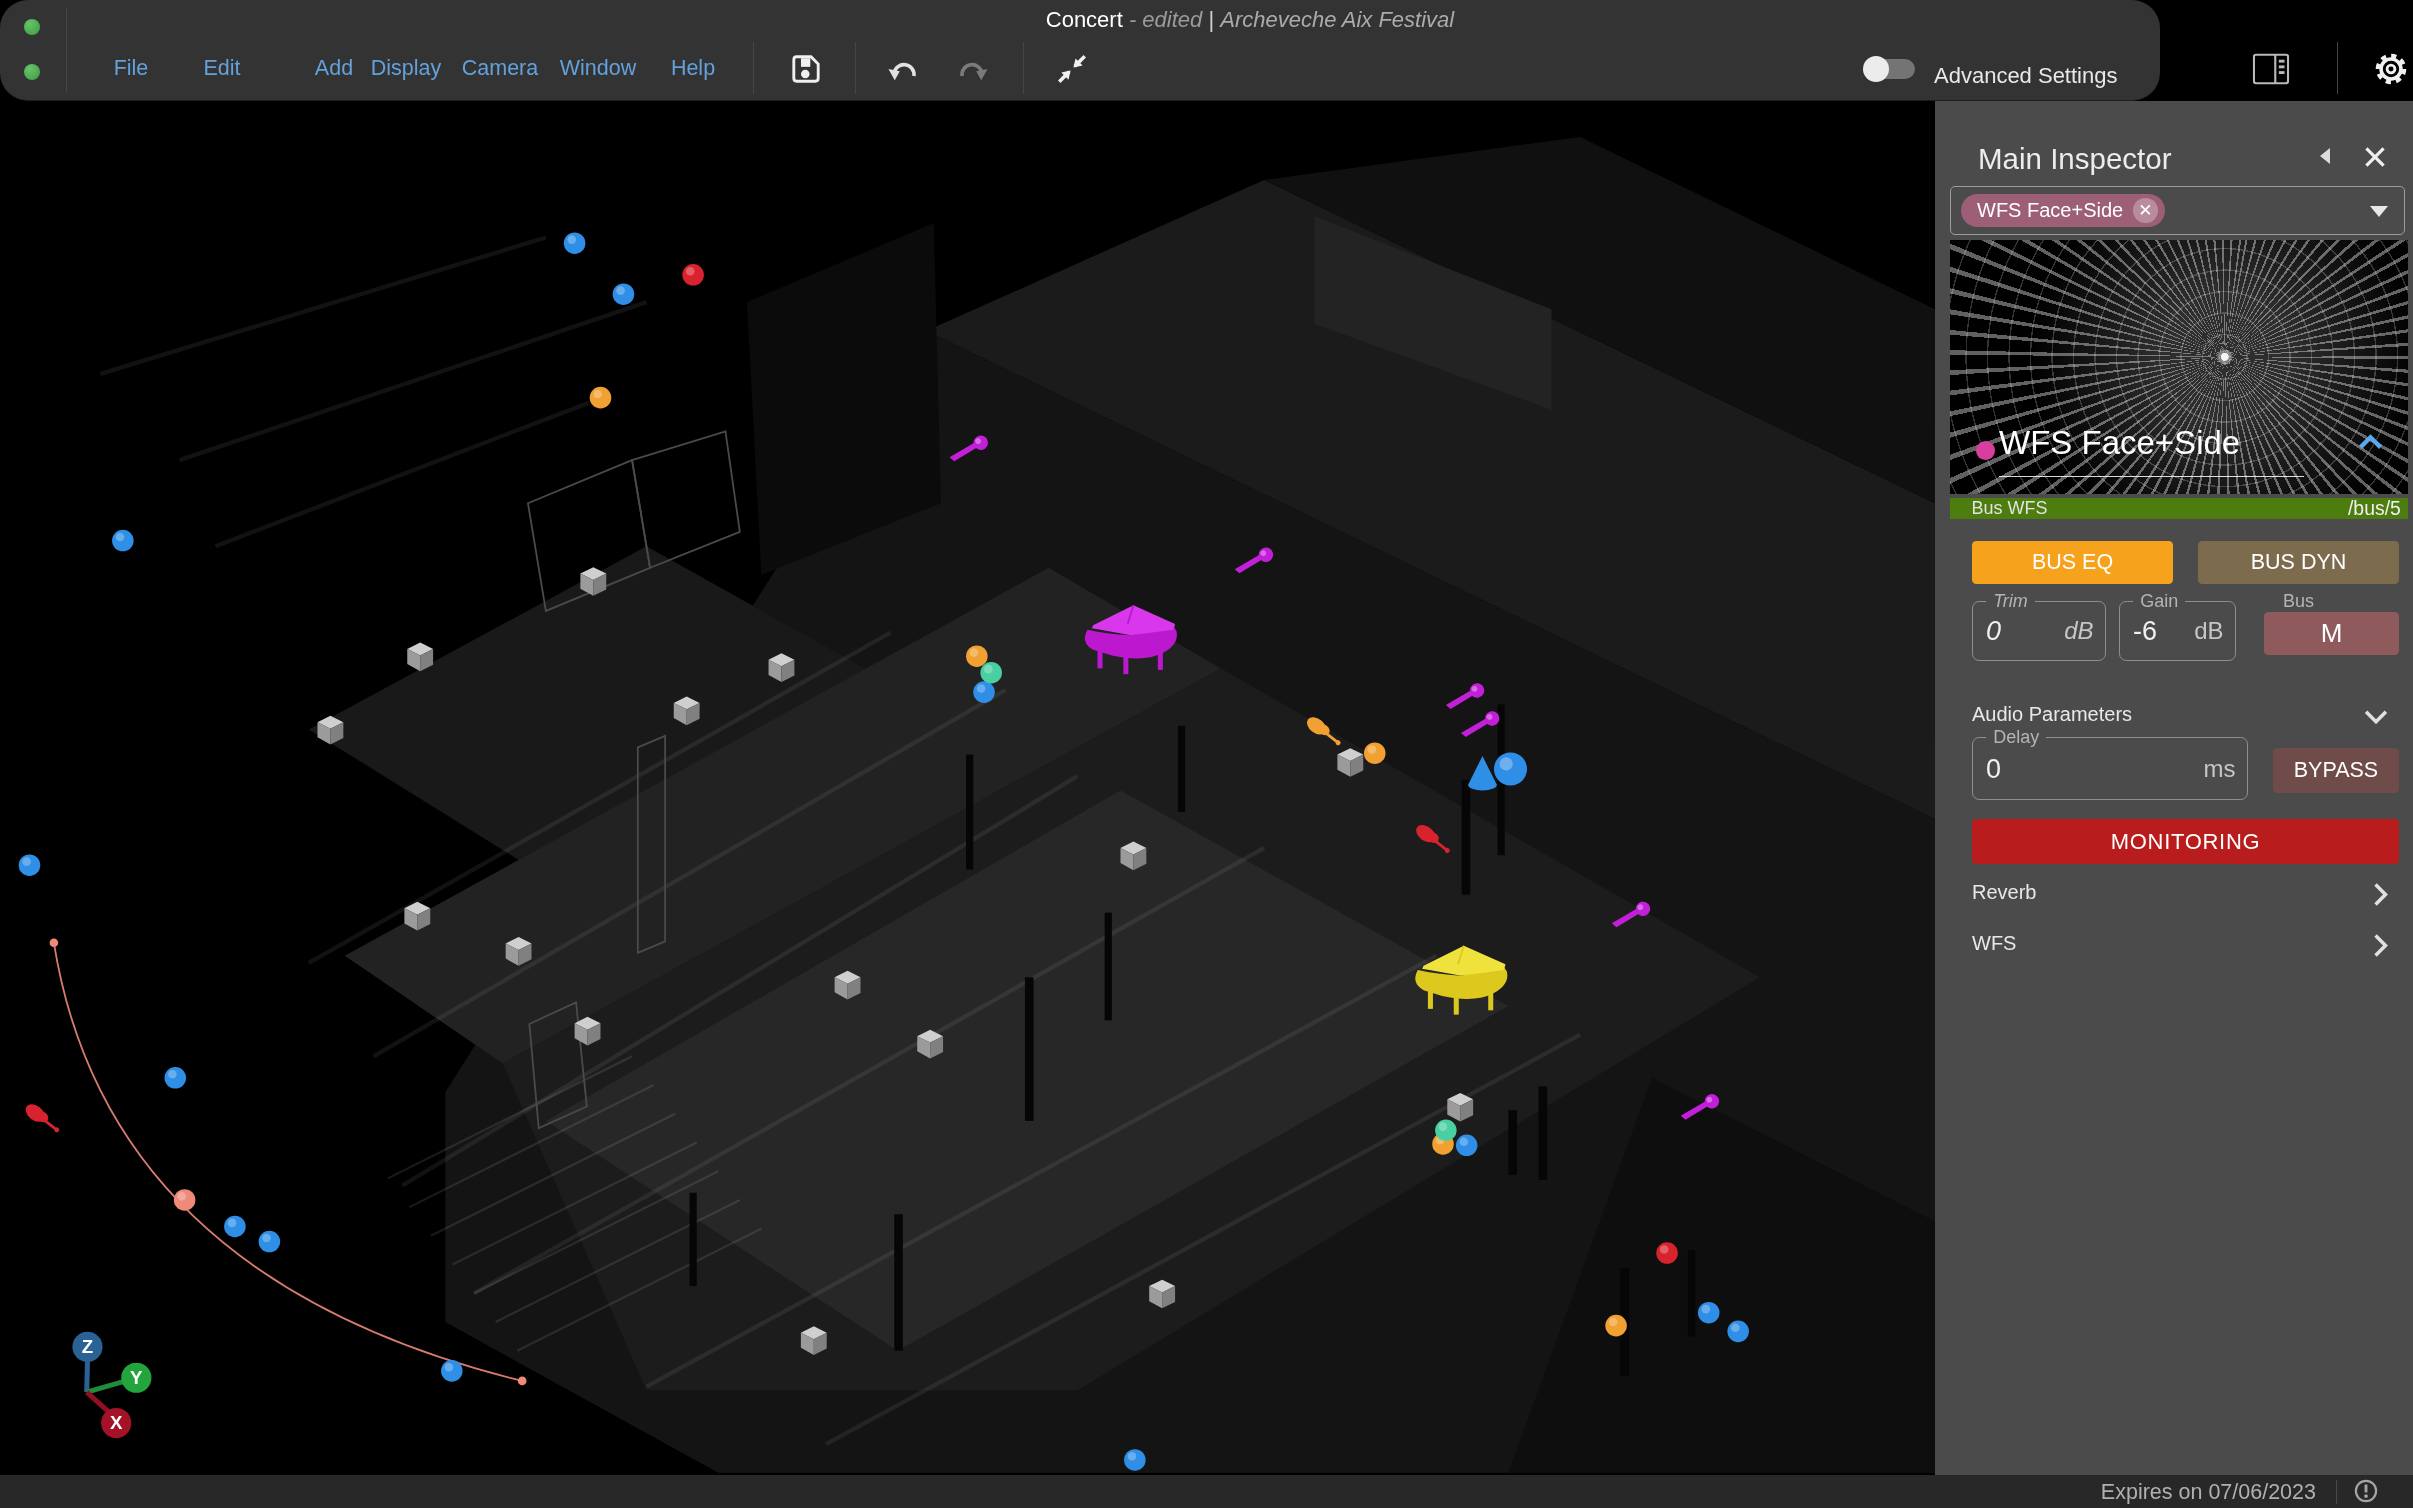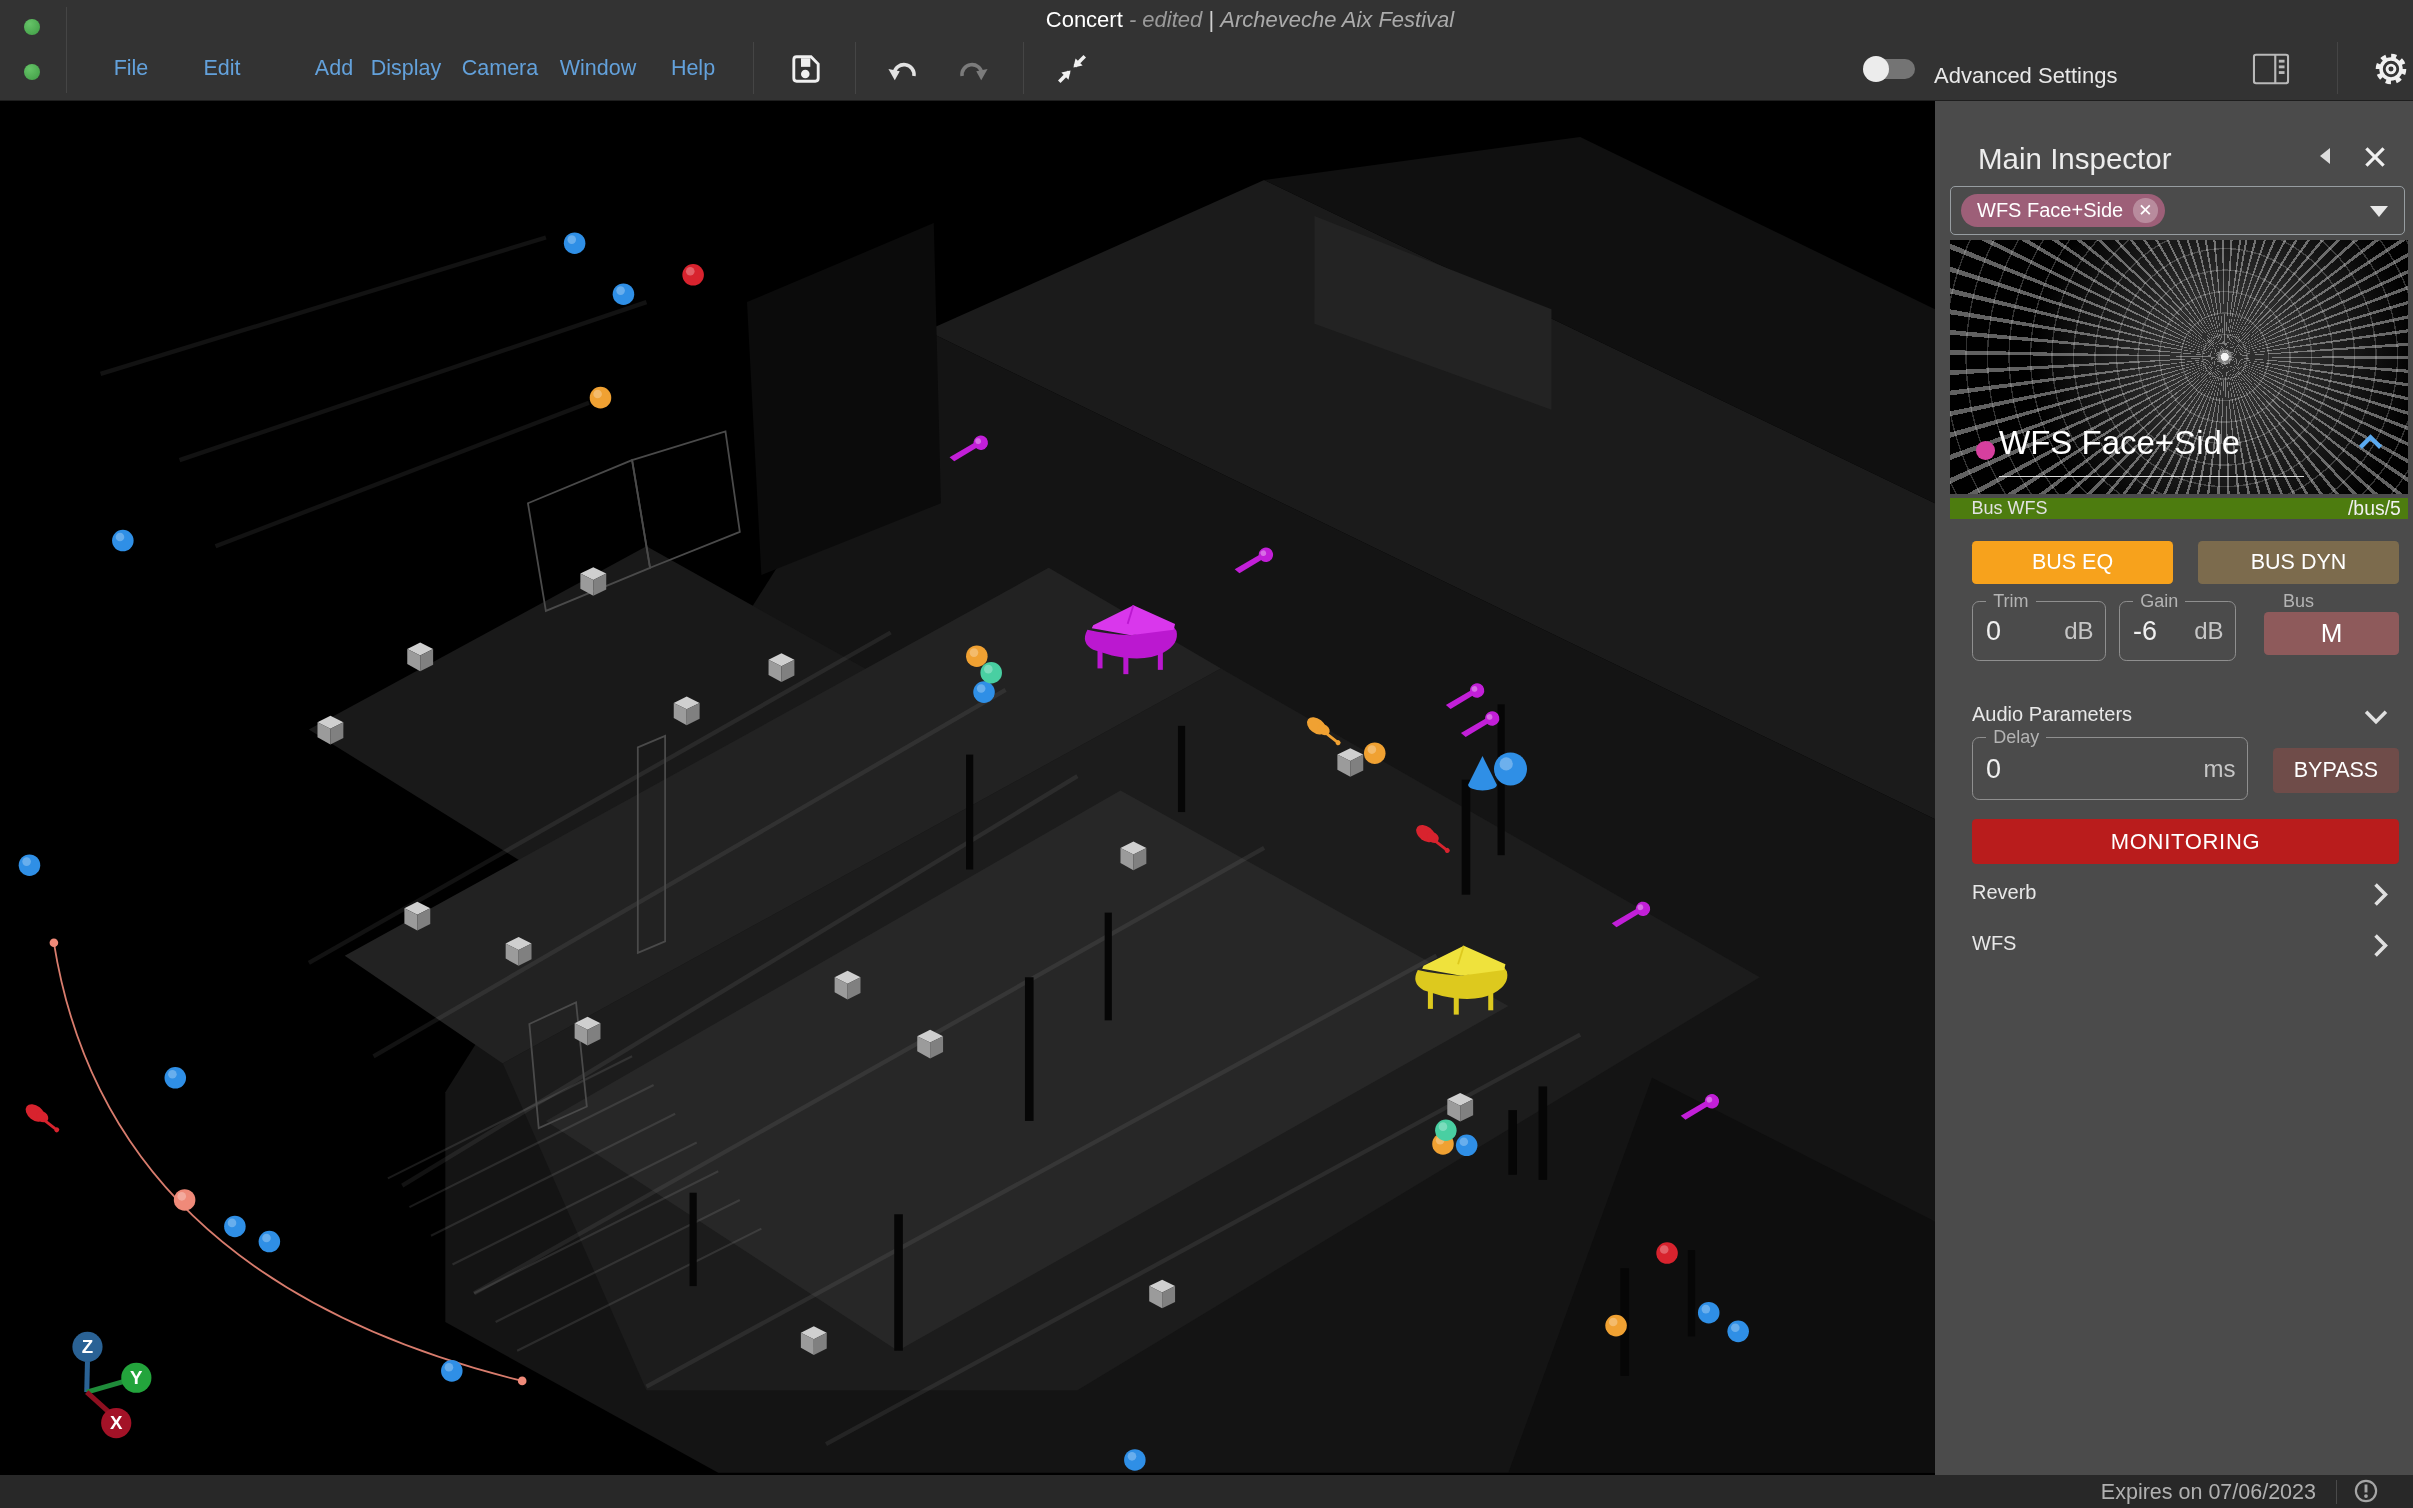--- a/index.html
+++ b/index.html
@@ -1,21 +1,21 @@
 <!DOCTYPE html>
 <html style="font-size:11.5px"><head>
 <meta charset="utf-8">
 <style>
   * { margin:0; padding:0; box-sizing:border-box; }
   html,body { width:2413px; height:1508px; background:#000; overflow:hidden;
     font-family:"Liberation Sans", sans-serif; }
 
   
-  .topbar { position:absolute; left:0; top:0; width:2413px; height:101px;
-    background:#333333; border-bottom:0.7px solid #1e1e1e; z-index:10; }
+  .topbar { position:absolute; left:0; top:0; width:2160px; height:101px;
+    background:#333333; border-bottom:0.7px solid #1e1e1e; z-index:10;border-radius:28px; }
   .led { position:absolute; width:16px; height:16px; border-radius:50%;
     background:radial-gradient(circle at 35% 30%, #66c468, #3f9b44); }
   .vsep { position:absolute; width:1.4px; background:#454545; }
   .title-wrap { position:absolute; left:1250px; top:6.5px; transform:translateX(-50%);
     white-space:nowrap; font-size:22px; }
   .title-main { color:#ffffff; }
   .title-edited { color:#9a9a9a; font-style:italic; }
   .title-sep { color:#cfcfcf; }
   .title-sub { color:#ababab; font-style:italic; }
   .menu-item { position:absolute; top:56px; transform:translateX(-50%);
@@ -71,21 +71,21 @@
     justify-content:center; color:#fff; cursor:default; }
   .btn-buseq { left:37px; top:440px; width:201px; height:43px; background:#f7a21c; font-size:21.5px; }
   .btn-busdyn { left:263px; top:440px; width:201px; height:43px; background:#7c6b4d; font-size:21.5px; }
   .field { position:absolute; border:1.4px solid #8f8f8f; border-radius:7.2px; }
   .flabel { position:absolute; top:-11.5px; left:13px; background:#4b4b4b; padding:0 7.2px;
     font-size:18px; color:#b4b4b4; }
   .fval { position:absolute; left:13px; top:50%; transform:translateY(-50%);
     font-size:27px; color:#f0f0f0; }
   .funit { position:absolute; right:11.5px; top:50%; transform:translateY(-50%);
     font-size:24px; color:#c6c6c6; }
-  .field-trim { left:37px; top:500px; width:134px; height:60px; }
+  .field-trim { left:37px; top:500px; width:134px; height:60px;font-style:italic; }
   .field-gain { left:184px; top:500px; width:117px; height:60px; }
   .bus-mini-label { position:absolute; left:348px; top:490px; font-size:18px; color:#b4b4b4;text-align:center; }
   .btn-mute { left:329px; top:511px; width:135px; height:43px; background:#8e5a5b; font-size:26px; }
   .section-head { position:absolute; left:37px; color:#e8e8e8; font-size:20px; }
   .chev { position:absolute; }
   .field-delay { left:37px; top:636px; width:276px; height:63px; }
   .btn-bypass { left:338px; top:647px; width:126px; height:45px; background:#6f4c49; font-size:21.5px; }
   .btn-monitor { left:37px; top:718px; width:427px; height:45px; background:#b91c1c;
     font-size:22px; letter-spacing:0.7px; }
 

